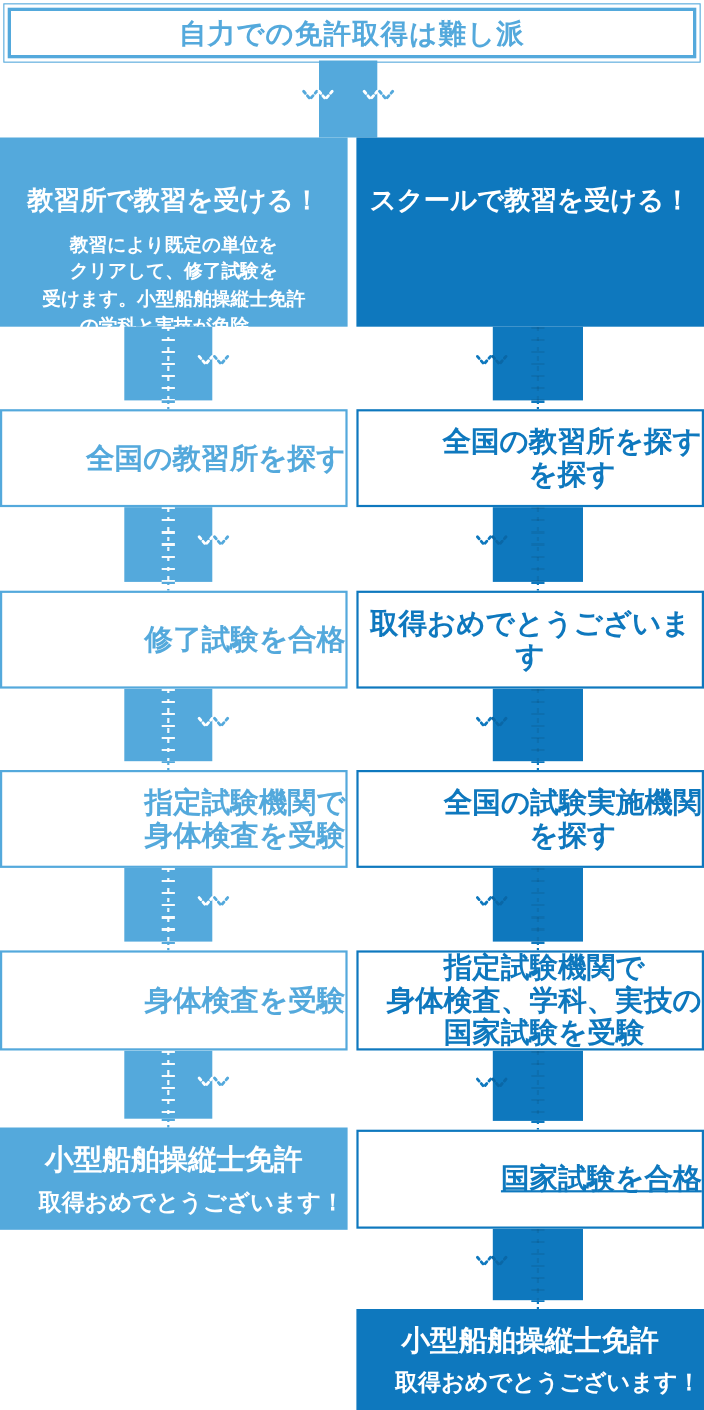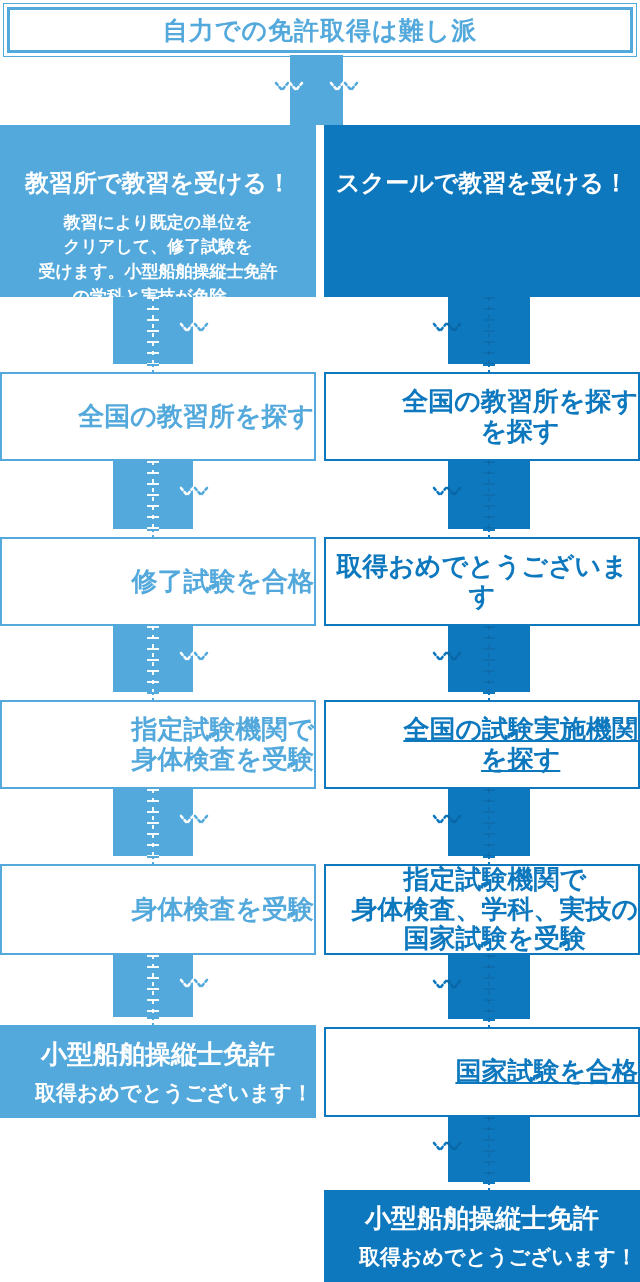--- a/index.html
+++ b/index.html
@@ -222,21 +222,21 @@
     <div class="goal-l2">取得おめでとうございます！</div>
   </div>
 
   <div class="step dark" style="left:324px;top:372px;height:89px;">
     <span>全国の教習所を探す
 を探す</span>
   </div>
   <div class="step dark" style="left:324px;top:537px;height:89px;">
     <span>取得おめでとうございます</span>
   </div>
-  <div class="step dark" style="left:324px;top:700px;height:89px;text-decoration:underline;">
+  <div class="step dark" style="left:324px;top:700px;height:89px;">
     <span>全国の試験実施機関
 を探す</span>
   </div>
   <div class="step dark" style="left:324px;top:864px;height:91px;">
     <span>指定試験機関で
 身体検査、学科、実技の
 国家試験を受験</span>
   </div>
   <div class="step dark" style="left:324px;top:1027px;height:90px;text-decoration:underline;">
     <span>国家試験を合格</span>

